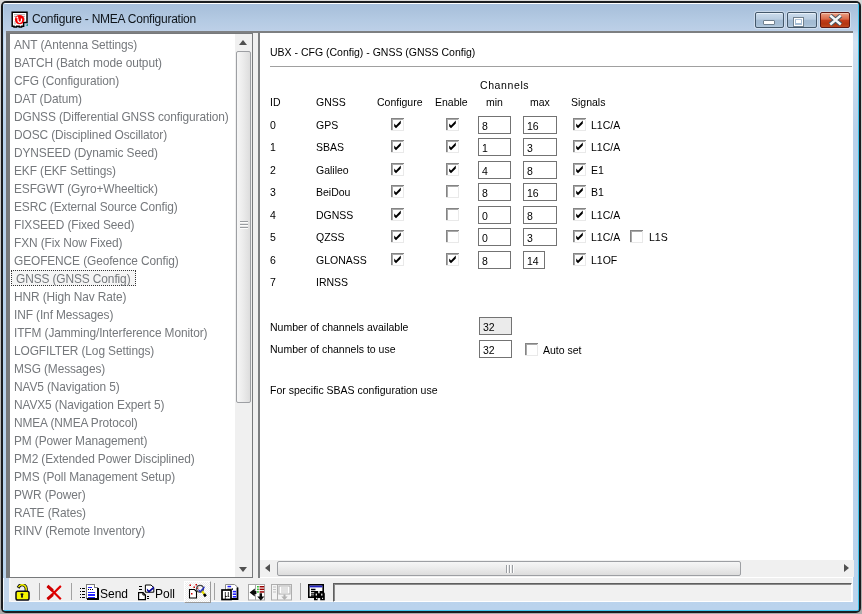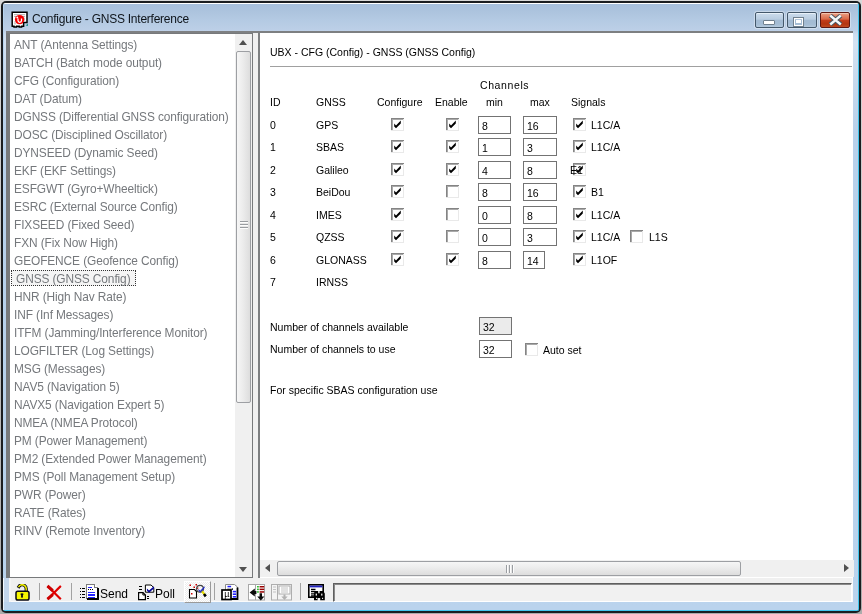--- a/index.html
+++ b/index.html
@@ -67,21 +67,21 @@
 <svg class="abs" id="appicon" style="left:11px;top:11px" width="18" height="18" viewBox="0 0 18 18">
  <path d="M1.2 1.2 H16 V11.6 H12.6 V15.2 H10.6 V16 H8.2 V15.2 H5.6 V16 H3 V15.2 H1.2 Z" fill="#fff" stroke="#000" stroke-width="1.5" stroke-linejoin="miter"></path>
  <g stroke="#ababab" stroke-width="0.9">
       <path d="M3 3.6h11M3 5.4h11M12 7.2h2M12 9h2M3 11h2M3 12.8h2"></path>
     </g>
  <circle cx="8.6" cy="8.6" r="4.7" fill="#f40000"></circle>
  <path d="M7 7.4 v2.1 a1.75 1.75 0 0 0 3.5 0 v-2.1" fill="none" stroke="#fff" stroke-width="1.25"></path>
  <circle cx="6.3" cy="6.5" r="0.95" fill="#fff"></circle>
  <path d="M14.6 14.4 l2.4 -2 v2.5 z" fill="#1d8e86"></path>
 </svg>
-<div class="abs" id="title">Configure - GNSS Interference</div>
+<div class="abs" id="title">Configure - NMEA Configuration</div>
 <div class="abs cap" id="bmin"></div>
 <div class="abs cap" id="bmax"></div>
 <div class="abs cap" id="bclose"></div>
 <div class="abs" id="minglyph"></div>
 <div class="abs" id="maxglyph">
     <i></i>
   </div>
 <svg class="abs" style="left:828px;top:14px" width="15" height="12" viewBox="0 0 15 12">
  <path d="M2.2 1.5 L7.5 6 L12.8 1.5 M2.2 10.5 L7.5 6 L12.8 10.5" stroke="#47555f" stroke-width="4.4" fill="none"></path>
  <path d="M2.2 1.5 L7.5 6 L12.8 1.5 M2.2 10.5 L7.5 6 L12.8 10.5" stroke="#f4f6f8" stroke-width="2.4" fill="none"></path>
@@ -93,33 +93,33 @@
 <div>BATCH (Batch mode output)</div>
 <div>CFG (Configuration)</div>
 <div>DAT (Datum)</div>
 <div>DGNSS (Differential GNSS configuration)</div>
 <div>DOSC (Disciplined Oscillator)</div>
 <div>DYNSEED (Dynamic Seed)</div>
 <div>EKF (EKF Settings)</div>
 <div>ESFGWT (Gyro+Wheeltick)</div>
 <div>ESRC (External Source Config)</div>
 <div>FIXSEED (Fixed Seed)</div>
-<div>FXN (Fix Now High)</div>
+<div>FXN (Fix Now Fixed)</div>
 <div>GEOFENCE (Geofence Config)</div>
 <div class="sel"><span>GNSS (GNSS Config)</span></div>
 <div>HNR (High Nav Rate)</div>
 <div>INF (Inf Messages)</div>
 <div>ITFM (Jamming/Interference Monitor)</div>
 <div>LOGFILTER (Log Settings)</div>
 <div>MSG (Messages)</div>
 <div>NAV5 (Navigation 5)</div>
 <div>NAVX5 (Navigation Expert 5)</div>
 <div>NMEA (NMEA Protocol)</div>
 <div>PM (Power Management)</div>
-<div>PM2 (Extended Power Management)</div>
+<div>PM2 (Extended Power Disciplined)</div>
 <div>PMS (Poll Management Setup)</div>
 <div>PWR (Power)</div>
 <div>RATE (Rates)</div>
 <div>RINV (Remote Inventory)</div>
 </div>
 </div>
 <div class="abs sb" id="vsb">
  <div class="sbbtn up">
       <i class="tri"></i>
     </div>
@@ -224,21 +224,21 @@
     </svg>
     <div class="abs field" style="left:478px;top:161px">4</div>
     <div class="abs field" style="left:523px;top:161px;width:34px">8</div>
     <svg class="abs" style="left:573px;top:163px" width="13" height="13">
       <rect x="0" y="0" width="13" height="13" fill="#fff"></rect>
       <path d="M0 0 H13 V1 H1 V13 H0 Z" fill="#848484"></path>
       <path d="M1 1 H12 V2 H2 V12 H1 Z" fill="#a9a9a9"></path>
       <path d="M12 1 H13 V13 H0 V12 H12 Z" fill="#e9e9e9"></path>
       <path d="M3.2 5.6 L5 7.4 L9.8 2.6 L9.8 5.4 L5 10.2 L3.2 8.4 Z" fill="#000"></path>
     </svg>
-    <div class="abs t11" style="left:570px;top:164px">E1</div>
+    <div class="abs t11" style="left:591px;top:164px">E1</div>
     <div class="abs t11" style="left:270px;top:186px">3</div>
     <div class="abs t11" style="left:316px;top:186px">BeiDou</div>
     <svg class="abs" style="left:391px;top:185px" width="13" height="13">
       <rect x="0" y="0" width="13" height="13" fill="#fff"></rect>
       <path d="M0 0 H13 V1 H1 V13 H0 Z" fill="#848484"></path>
       <path d="M1 1 H12 V2 H2 V12 H1 Z" fill="#a9a9a9"></path>
       <path d="M12 1 H13 V13 H0 V12 H12 Z" fill="#e9e9e9"></path>
       <path d="M3.2 5.6 L5 7.4 L9.8 2.6 L9.8 5.4 L5 10.2 L3.2 8.4 Z" fill="#000"></path>
     </svg>
     <svg class="abs" style="left:446px;top:185px" width="13" height="13">
@@ -251,21 +251,21 @@
     <div class="abs field" style="left:523px;top:183px;width:34px">16</div>
     <svg class="abs" style="left:573px;top:185px" width="13" height="13">
       <rect x="0" y="0" width="13" height="13" fill="#fff"></rect>
       <path d="M0 0 H13 V1 H1 V13 H0 Z" fill="#848484"></path>
       <path d="M1 1 H12 V2 H2 V12 H1 Z" fill="#a9a9a9"></path>
       <path d="M12 1 H13 V13 H0 V12 H12 Z" fill="#e9e9e9"></path>
       <path d="M3.2 5.6 L5 7.4 L9.8 2.6 L9.8 5.4 L5 10.2 L3.2 8.4 Z" fill="#000"></path>
     </svg>
     <div class="abs t11" style="left:591px;top:186px">B1</div>
     <div class="abs t11" style="left:270px;top:209px">4</div>
-    <div class="abs t11" style="left:316px;top:209px">IMES</div>
+    <div class="abs t11" style="left:316px;top:209px">DGNSS</div>
     <svg class="abs" style="left:391px;top:208px" width="13" height="13">
       <rect x="0" y="0" width="13" height="13" fill="#fff"></rect>
       <path d="M0 0 H13 V1 H1 V13 H0 Z" fill="#848484"></path>
       <path d="M1 1 H12 V2 H2 V12 H1 Z" fill="#a9a9a9"></path>
       <path d="M12 1 H13 V13 H0 V12 H12 Z" fill="#e9e9e9"></path>
       <path d="M3.2 5.6 L5 7.4 L9.8 2.6 L9.8 5.4 L5 10.2 L3.2 8.4 Z" fill="#000"></path>
     </svg>
     <svg class="abs" style="left:446px;top:208px" width="13" height="13">
       <rect x="0" y="0" width="13" height="13" fill="#fff"></rect>
       <path d="M0 0 H13 V1 H1 V13 H0 Z" fill="#848484"></path>

